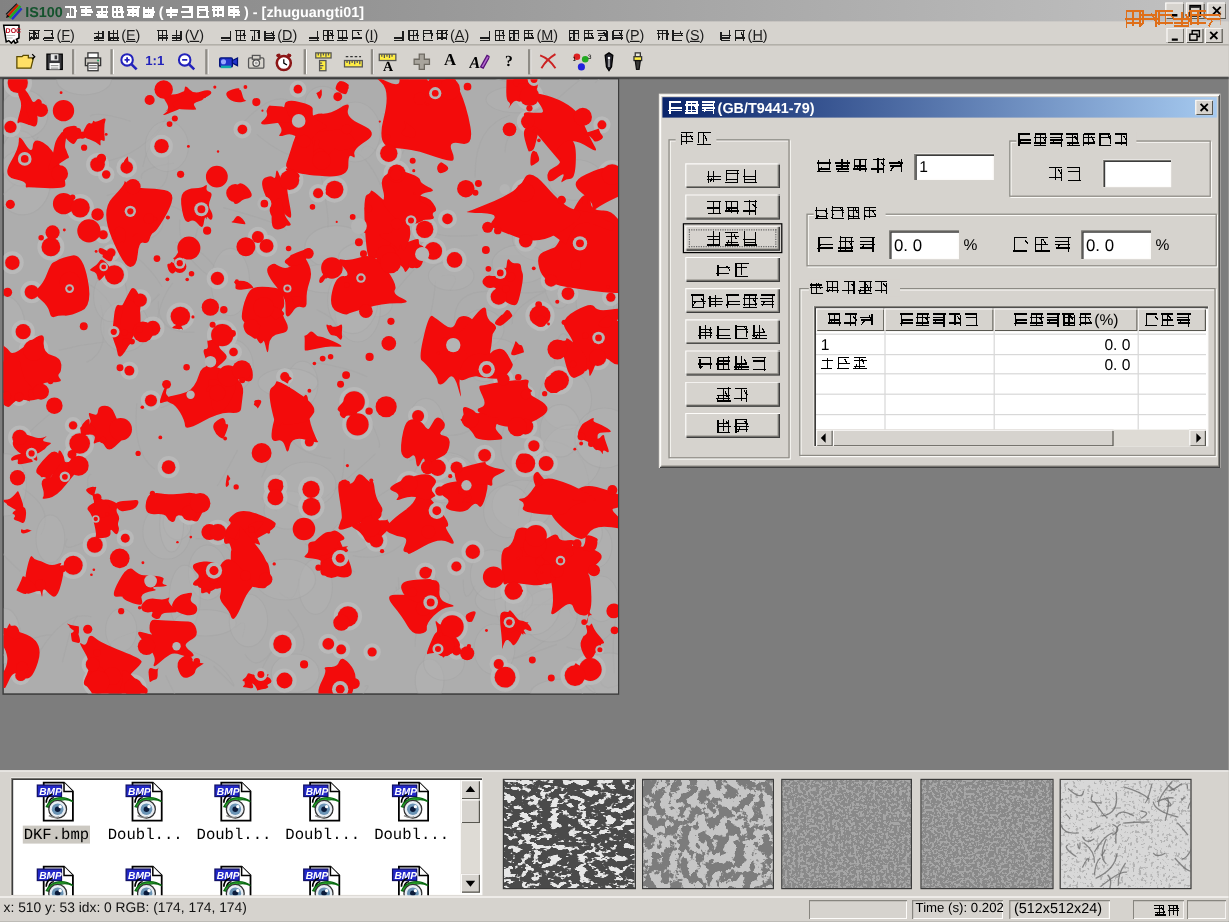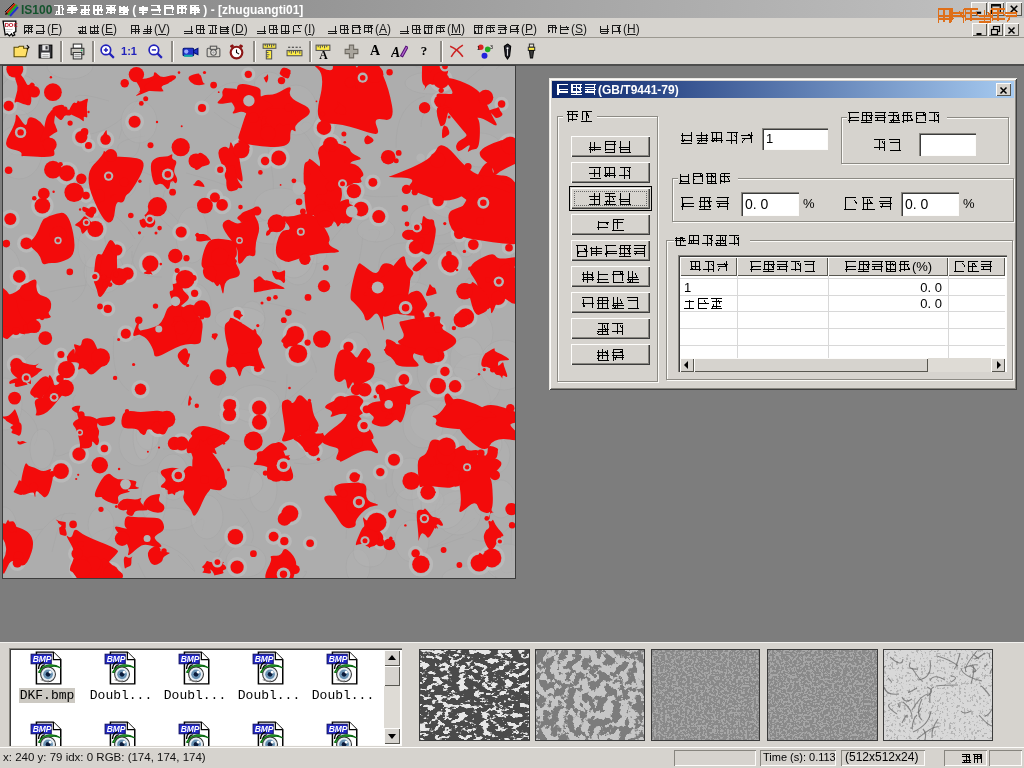--- a/index.html
+++ b/index.html
@@ -1517,23 +1517,23 @@
       <path d="M39 31Q37 32 28 18" stroke="#6a6a6a" stroke-width="1.1" fill="none" opacity="0.75"></path>
       <path d="M87 16Q96 22 88 22" stroke="#6a6a6a" stroke-width="1.1" fill="none" opacity="0.75"></path>
       <path d="M101 15Q100 19 103 14" stroke="#6a6a6a" stroke-width="1.1" fill="none" opacity="0.75"></path>
       <path d="M38 49Q31 64 38 70" stroke="#6a6a6a" stroke-width="1.1" fill="none" opacity="0.75"></path>
       <path d="M33 65Q29 68 28 79" stroke="#6a6a6a" stroke-width="1.1" fill="none" opacity="0.75"></path>
       <path d="M46 53Q45 38 50 37" stroke="#6a6a6a" stroke-width="1.1" fill="none" opacity="0.75"></path>
       <path d="M80 18Q89 14 94 15" stroke="#6a6a6a" stroke-width="1.1" fill="none" opacity="0.75"></path>
     </svg>
   </div>
 <div style="position:absolute;left:0px;top:747px;width:1024px;height:21px;background:#d6d3ce;border-top:1px solid #fdfcfa;box-sizing:border-box;"></div>
-<div style="position:absolute;left:3px;top:751px;width:400px;height:14px;font:11.5px 'Liberation Sans';color:#111;">x: 240 y: 79 idx: 0 RGB: (174, 174, 174)</div>
+<div style="position:absolute;left:3px;top:751px;width:400px;height:14px;font:11.5px 'Liberation Sans';color:#111;">x: 510 y: 53 idx: 0 RGB: (174, 174, 174)</div>
 <div style="position:absolute;left:674px;top:750px;width:82px;height:16px;background:#d6d3ce;box-shadow:inset 1px 1px 0 #87857f,inset -1px -1px 0 #fdfcfa;"></div>
-<div style="position:absolute;left:760px;top:750px;width:76px;height:16px;background:#d6d3ce;box-shadow:inset 1px 1px 0 #87857f,inset -1px -1px 0 #fdfcfa;font:11px 'Liberation Sans';line-height:15px;padding-left:3px;box-sizing:border-box;white-space:nowrap;overflow:hidden;">Time (s): 0.113</div>
+<div style="position:absolute;left:760px;top:750px;width:76px;height:16px;background:#d6d3ce;box-shadow:inset 1px 1px 0 #87857f,inset -1px -1px 0 #fdfcfa;font:11px 'Liberation Sans';line-height:15px;padding-left:3px;box-sizing:border-box;white-space:nowrap;overflow:hidden;">Time (s): 0.202</div>
 <div style="position:absolute;left:841px;top:750px;width:84px;height:16px;background:#d6d3ce;box-shadow:inset 1px 1px 0 #87857f,inset -1px -1px 0 #fdfcfa;font:12px 'Liberation Sans';line-height:15px;padding-left:4px;box-sizing:border-box;white-space:nowrap;overflow:hidden;">(512x512x24)</div>
 <div style="position:absolute;left:944px;top:750px;width:43px;height:16px;background:#d6d3ce;box-shadow:inset 1px 1px 0 #87857f,inset -1px -1px 0 #fdfcfa;display:flex;align-items:center;padding-left:17px;box-sizing:border-box;">
     <svg width="23" height="11" viewBox="0 0 23 11" style="vertical-align:0px" shape-rendering="crispEdges">
       <path d="M0.8 3.8L9.1 3.8M1.3 9.5L10.3 9.5M1.8 7.7L10.1 7.7M1.0 1.5L9.1 1.5M5.3 1.6L5.3 9.1M8.9 2.1L8.9 8.7M7.0 3.0L9.3 7.4M4.4 6.8L3.0 9.2M12.6 5.7L20.9 5.7M12.2 1.5L20.5 1.5M13.1 3.8L21.1 3.8M13.4 1.5L13.4 10.1M20.4 1.9L20.4 10.2M16.8 1.6L16.8 9.8M18.9 2.4L20.9 6.5" stroke="#000" stroke-width="1" fill="none"></path>
     </svg>
   </div>
 <div style="position:absolute;left:989px;top:750px;width:33px;height:16px;background:#d6d3ce;box-shadow:inset 1px 1px 0 #87857f,inset -1px -1px 0 #fdfcfa;"></div>
 <div style="position:absolute;left:936px;top:7px;width:92px;height:20px;z-index:50;"><svg width="81" height="17" viewBox="0 0 81 17" style="vertical-align:0px" shape-rendering="crispEdges">
       <path d="M2.0 2.1L15.4 2.1M2.2 12.0L14.1 12.0M1.5 8.8L16.0 8.8M13.9 1.5L13.9 15.5M2.7 1.9L2.7 16.0M8.2 1.6L8.2 14.7M15.1 8.8L29.3 8.8M14.8 5.8L28.2 5.8M16.2 1.3L16.2 13.3M27.4 1.7L27.4 15.5M23.3 4.0L27.1 10.8M17.3 10.8L14.6 14.6M29.0 5.8L41.0 5.8M28.2 2.1L41.9 2.1M28.5 12.0L41.7 12.0M29.7 1.6L29.7 13.7M35.2 2.8L35.2 13.6M38.7 4.8L42.5 8.8M42.6 8.8L55.5 8.8M42.2 12.0L54.7 12.0M42.7 14.9L55.1 14.9M48.7 2.6L48.7 14.2M54.4 3.3L54.4 13.8M51.8 4.9L55.4 10.9M56.0 5.8L68.0 5.8M55.2 2.1L68.9 2.1M55.5 12.0L68.7 12.0M56.7 1.6L56.7 13.7M62.2 2.8L62.2 13.6M65.7 4.8L69.5 8.8M69.9 8.8L82.9 8.8M68.5 5.8L82.3 5.8M81.4 2.3L81.4 14.0M79.1 4.8L82.9 9.7M74.0 10.3L71.3 15.0" stroke="#df6f19" stroke-width="1.5" fill="none"></path>
     </svg></div>

